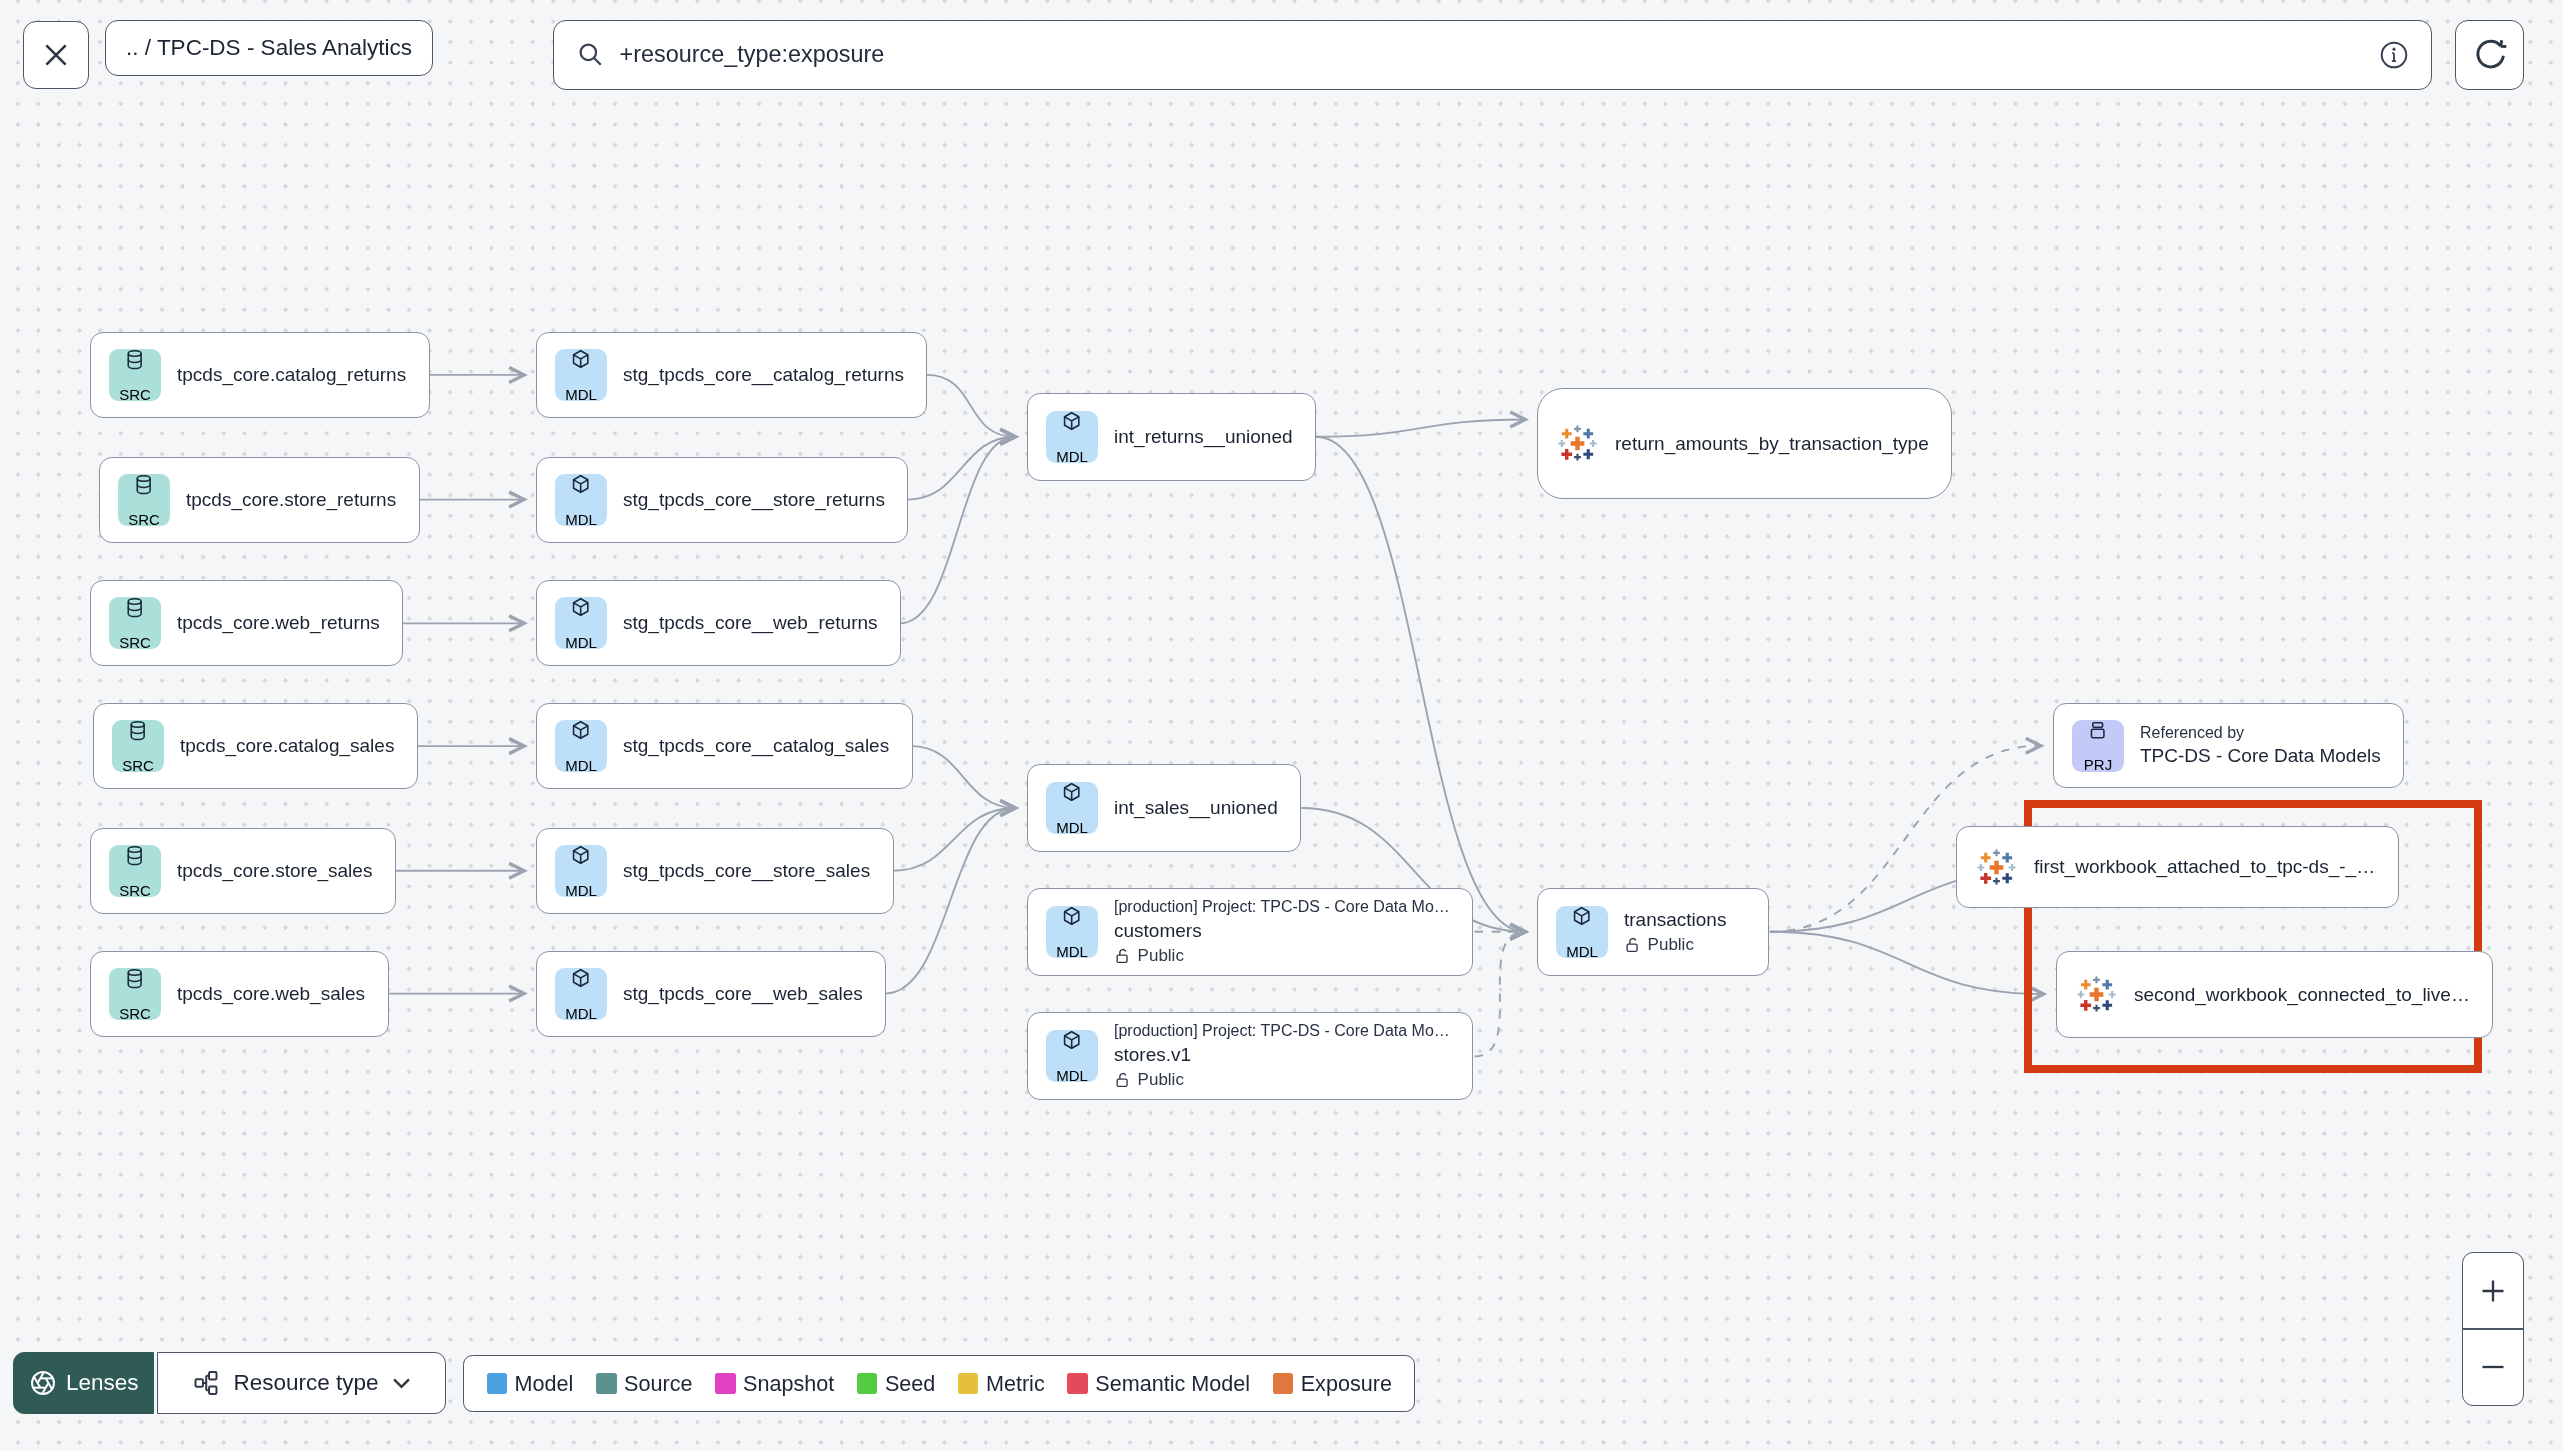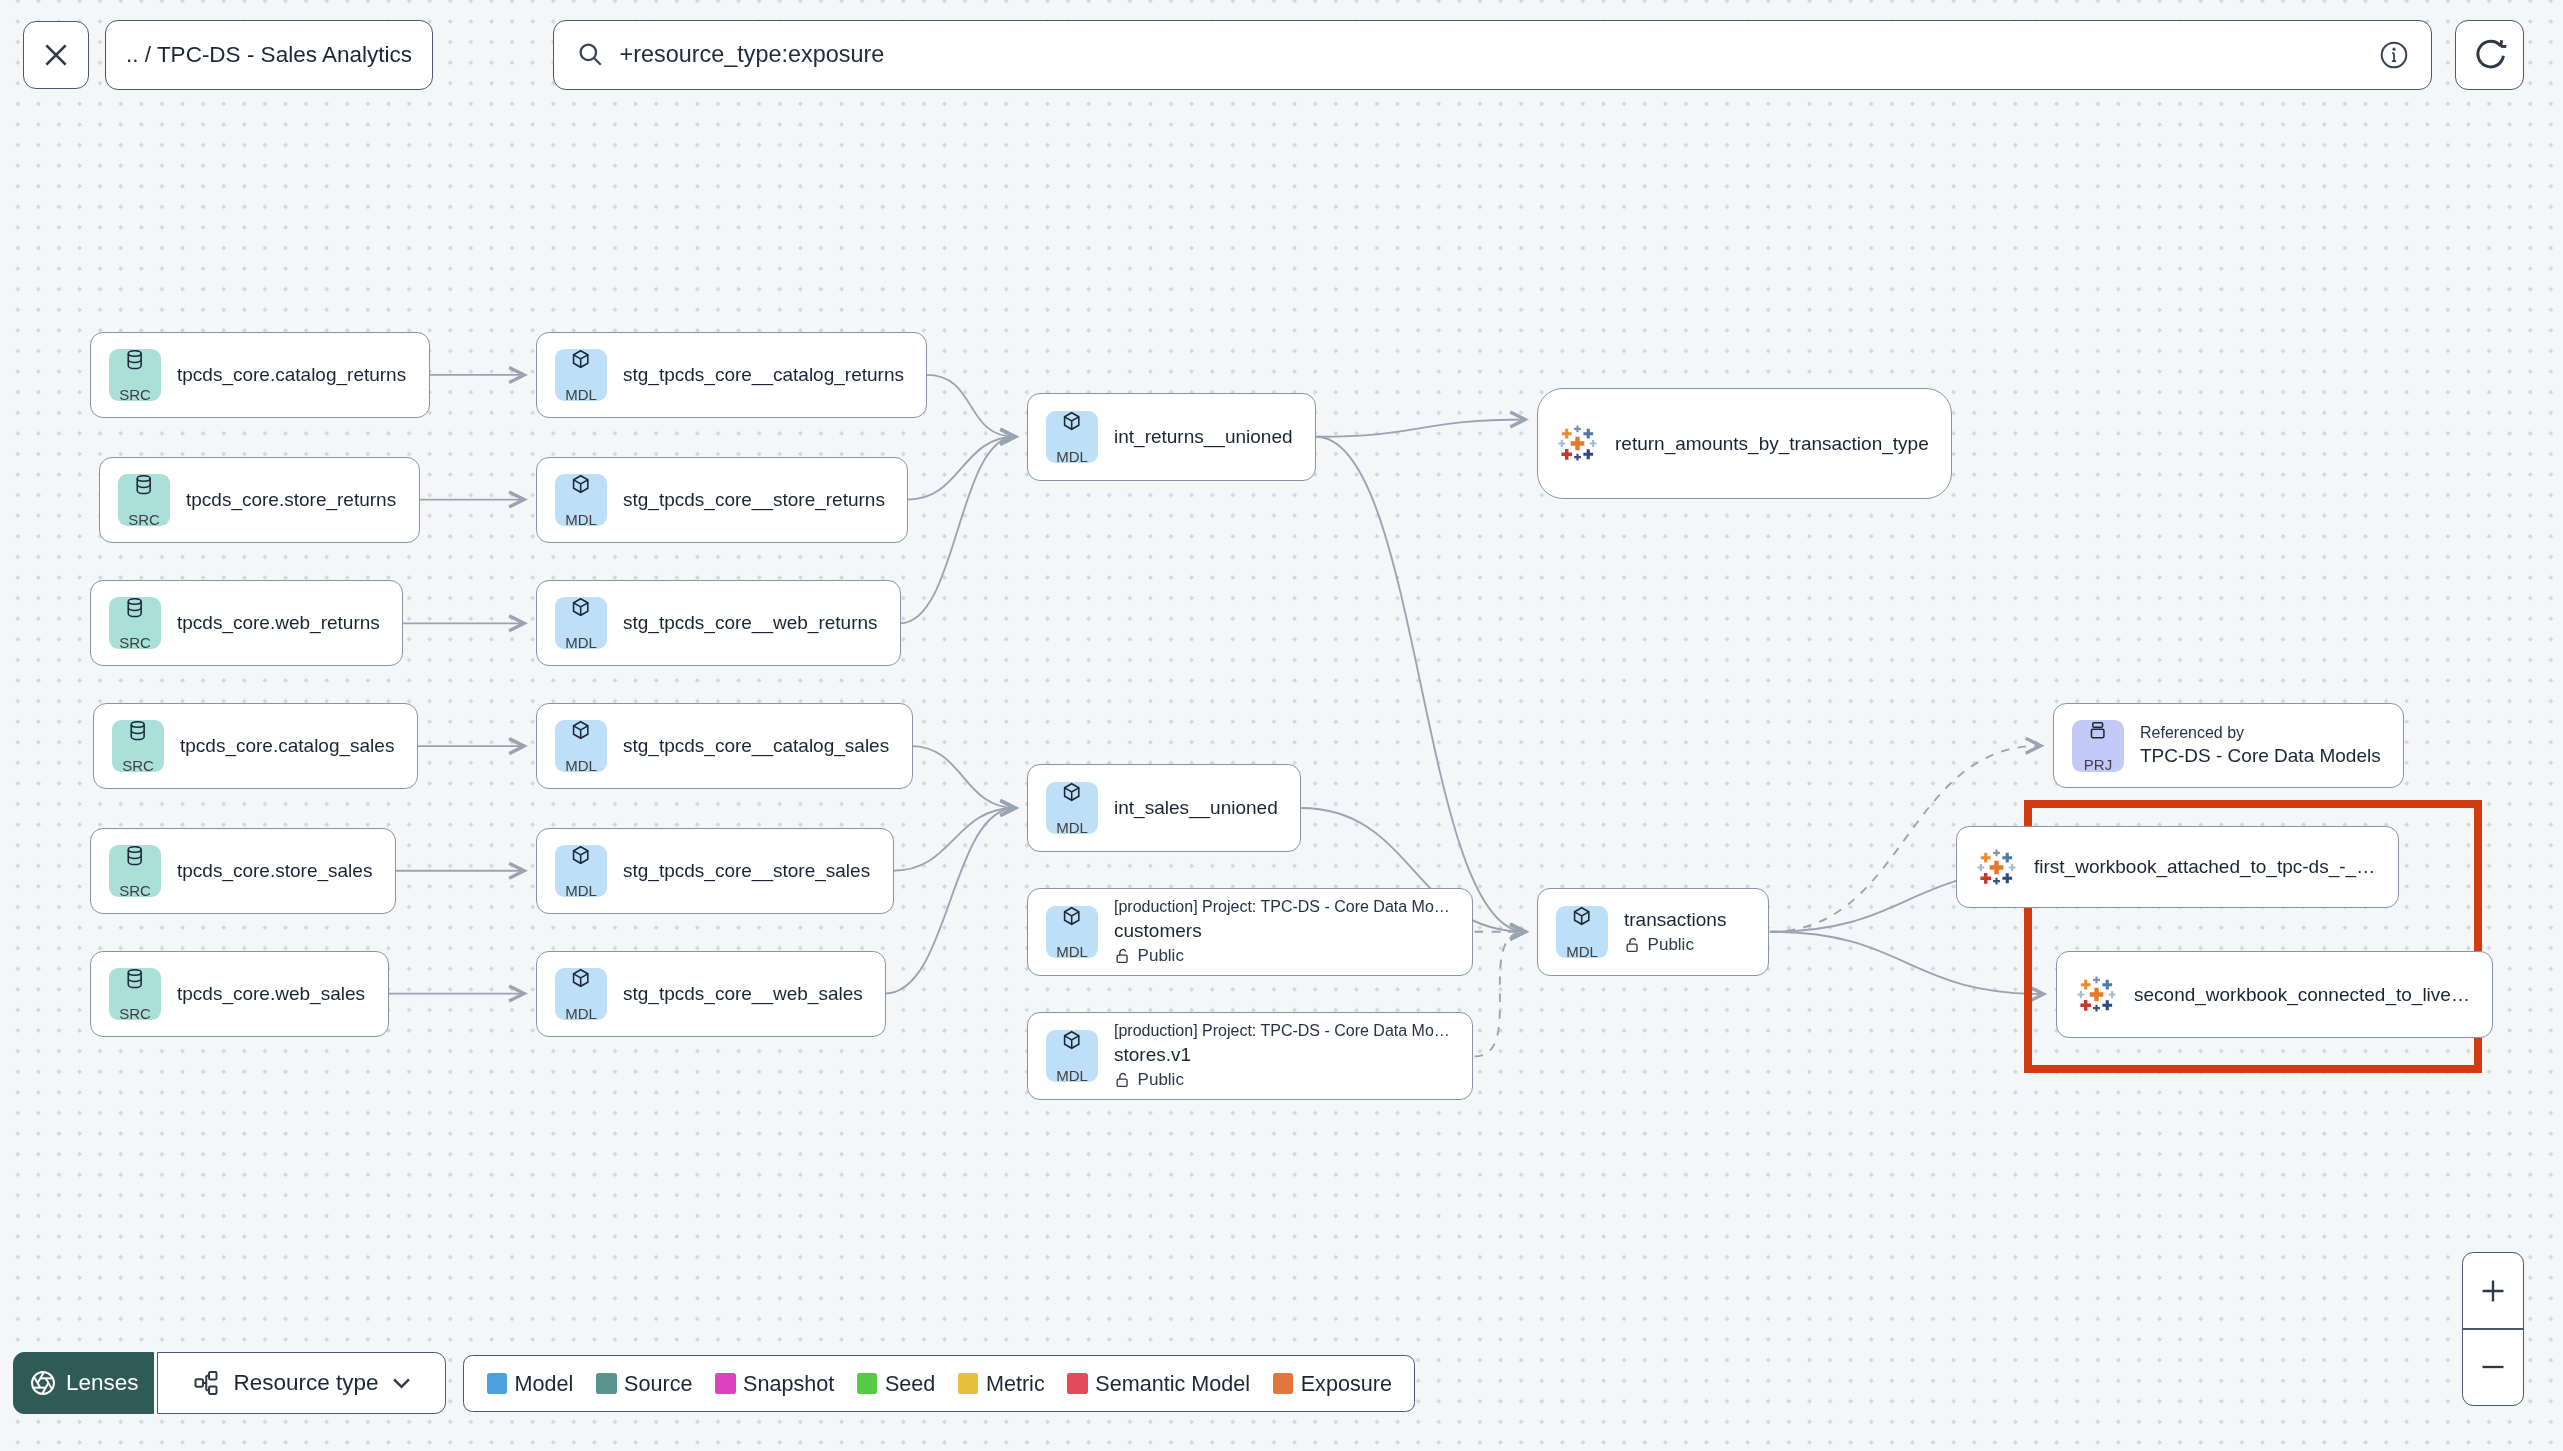--- a/index.html
+++ b/index.html
@@ -16,21 +16,21 @@
     background-size:20.6px 20.6px;
     background-position:7.5px 11.2px;
   }
   
   .tb-btn{
     position:absolute; background:#FFFFFF; border:1.9px solid #4E5767;
     border-radius:13px; display:flex; align-items:center; justify-content:center;
     cursor:pointer;
   }
   #close-btn{ left:22.5px; top:20.6px; width:66px; height:68px; }
-  #breadcrumb{ left:105px; top:19.7px; width:328px; height:70px; font-size:22.5px; color:#1C2534; }
+  #breadcrumb{ left:105px; top:19.7px; width:328px; height:56px; font-size:22.5px; color:#1C2534; }
   #searchbar{
     position:absolute; left:553px; top:19.7px; width:1879px; height:70px;
     background:#fff; border:1.9px solid #4E5767; border-radius:13px;
     display:flex; align-items:center; padding:0 20.6px; gap:13px;
   }
   #searchbar input{
     flex:1; border:none; outline:none; font-family:inherit;
     font-size:23.4px; color:#232C3D; background:transparent;
   }
   #refresh-btn{ left:2455px; top:19.7px; width:69px; height:70px; }
@@ -40,21 +40,21 @@
   #hl-box{ position:absolute; z-index:2; border:8.4px solid #D23A10; background:transparent; }
   .node{
     position:absolute; z-index:3; background:#fff;
     border:1.9px solid #8A93A3; border-radius:13px;
     display:inline-flex; align-items:center; gap:16px;
     padding:0 22.5px 0 18px; white-space:nowrap; cursor:pointer;
   }
   .badge{
     width:52px; height:52px; border-radius:9.4px; flex:0 0 auto;
     display:flex; flex-direction:column; align-items:center; justify-content:center;
-    font-size:15px; color:#404040; line-height:1; gap:15px;
+    font-size:15px; color:#000000; line-height:1; gap:15px;
   }
   .badge.source{ background:#ABDFD9; }
   .badge.model{ background:#BDDFF8; }
   .badge.project{ background:#C4CAF8; }
   .texts{ display:flex; flex-direction:column; justify-content:flex-start; gap:3.7px; }
   .node .title{ font-size:19px; color:#1B2433; }
   .node .sub{ font-size:16px; color:#273143; }
   .node .access{ display:flex; align-items:center; gap:5.6px; font-size:17px; color:#2E3848; }
   .tabicon{ width:43px; height:43px; flex:0 0 auto; }
   

